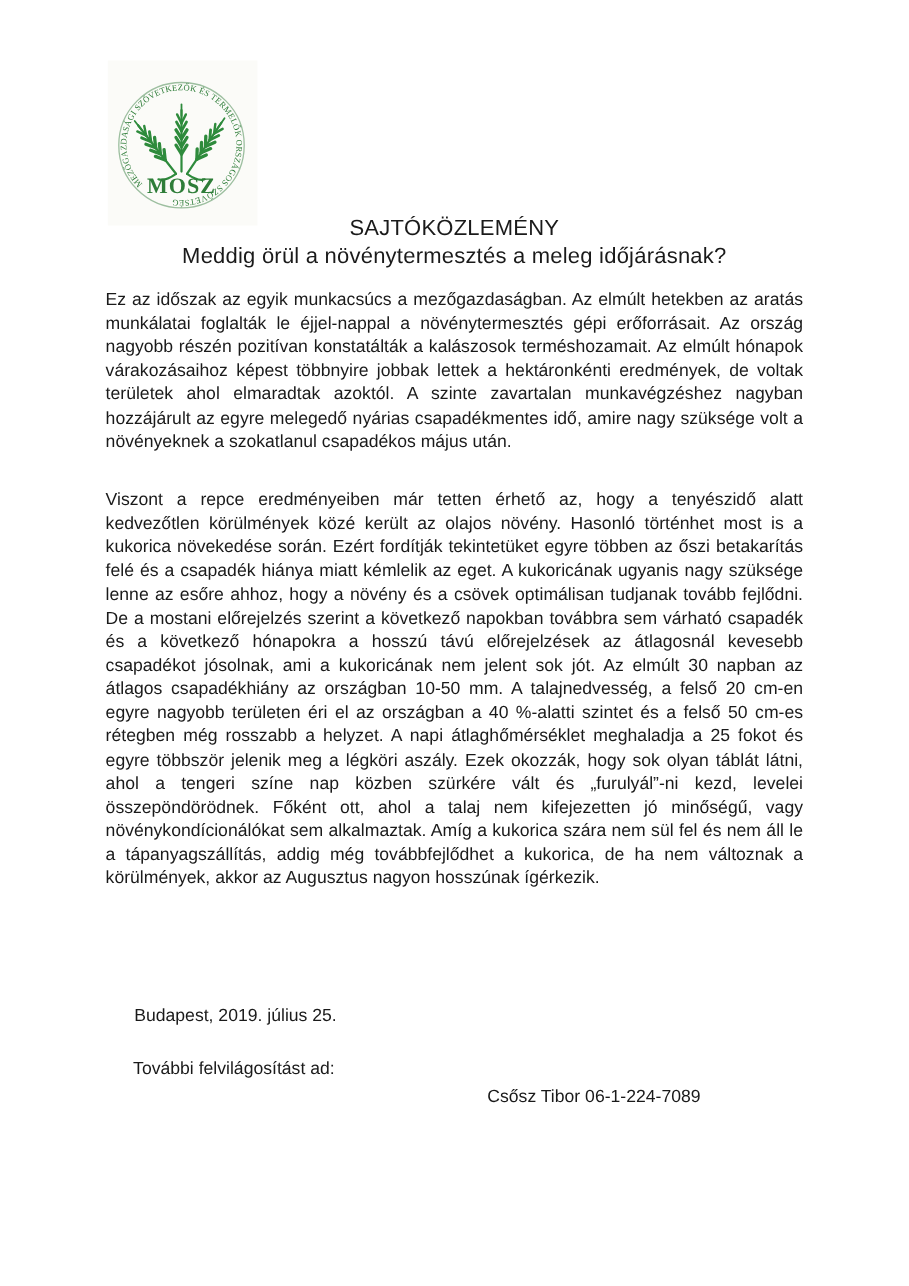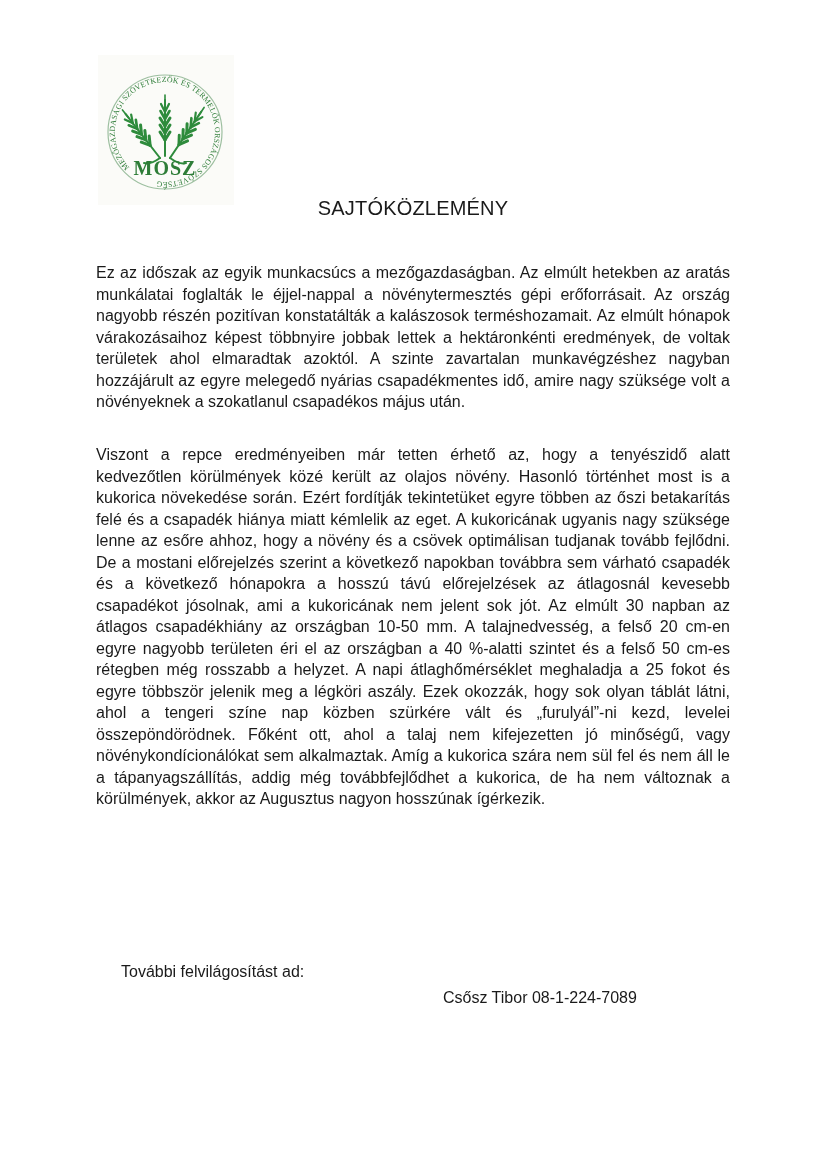--- a/index.html
+++ b/index.html
@@ -94,21 +94,23 @@
         <use href="#ear" transform="translate(72,103) rotate(34)"></use>
         <path d="M 62 103 Q 52 110 46 108" fill="none" stroke="#2e8b3c" stroke-width="2" stroke-linecap="round"></path>
         <path d="M 72 103 Q 82 110 88 108" fill="none" stroke="#2e8b3c" stroke-width="2" stroke-linecap="round"></path>
       </g>
       <text x="67" y="120" text-anchor="middle" font-size="20" font-weight="bold" letter-spacing="1" fill="#2e7d38">MOSZ</text>
     </svg>
   </div>
 
   <div class="doc-header">
     <div>SAJTÓKÖZLEMÉNY</div>
+    <div>Meddig örül a növénytermesztés a meleg időjárásnak?</div>
   </div>
 
   <div class="body-text para-1">Ez az időszak az egyik munkacsúcs a mezőgazdaságban. Az elmúlt hetekben az aratás munkálatai foglalták le éjjel-nappal a növénytermesztés gépi erőforrásait. Az ország nagyobb részén pozitívan konstatálták a kalászosok terméshozamait. Az elmúlt hónapok várakozásaihoz képest többnyire jobbak lettek a hektáronkénti eredmények, de voltak területek ahol elmaradtak azoktól. A szinte zavartalan munkavégzéshez nagyban hozzájárult az egyre melegedő nyárias csapadékmentes idő, amire nagy szüksége volt a növényeknek a szokatlanul csapadékos május után.</div>
   <div class="body-text para-2">Viszont a repce eredményeiben már tetten érhető az, hogy a tenyészidő alatt kedvezőtlen körülmények közé került az olajos növény. Hasonló történhet most is a kukorica növekedése során. Ezért fordítják tekintetüket egyre többen az őszi betakarítás felé és a csapadék hiánya miatt kémlelik az eget. A kukoricának ugyanis nagy szüksége lenne az esőre ahhoz, hogy a növény és a csövek optimálisan tudjanak tovább fejlődni. De a mostani előrejelzés szerint a következő napokban továbbra sem várható csapadék és a következő hónapokra a hosszú távú előrejelzések az átlagosnál kevesebb csapadékot jósolnak, ami a kukoricának nem jelent sok jót. Az elmúlt 30 napban az átlagos csapadékhiány az országban 10-50 mm. A talajnedvesség, a felső 20 cm-en egyre nagyobb területen éri el az országban a 40 %-alatti szintet és a felső 50 cm-es rétegben még rosszabb a helyzet.  A napi átlaghőmérséklet meghaladja a 25 fokot és egyre többször jelenik meg a légköri aszály. Ezek okozzák, hogy sok olyan táblát látni, ahol a tengeri színe nap közben szürkére vált és „furulyál”-ni kezd, levelei összepöndörödnek. Főként ott, ahol a talaj nem kifejezetten jó minőségű, vagy növénykondícionálókat sem alkalmaztak. Amíg a kukorica szára nem sül fel és nem áll le a tápanyagszállítás, addig még továbbfejlődhet a kukorica, de ha nem változnak a körülmények, akkor az Augusztus nagyon hosszúnak ígérkezik.</div>
 
+  <div class="footer-line dateline">Budapest, 2019. július 25.</div>
   <div class="footer-line contact-label">További felvilágosítást ad:</div>
-  <div class="footer-line contact-name">Csősz Tibor 08-1-224-7089</div>
+  <div class="footer-line contact-name">Csősz Tibor 06-1-224-7089</div>
 
 </div>
 
 </body></html>

